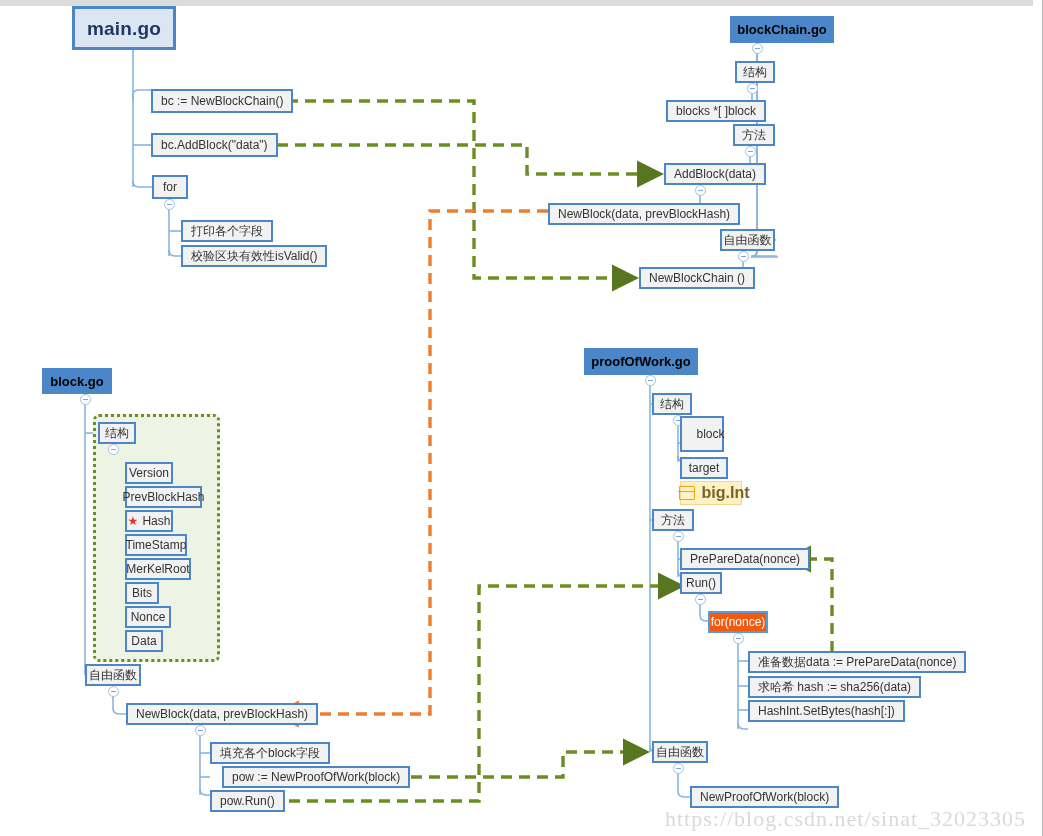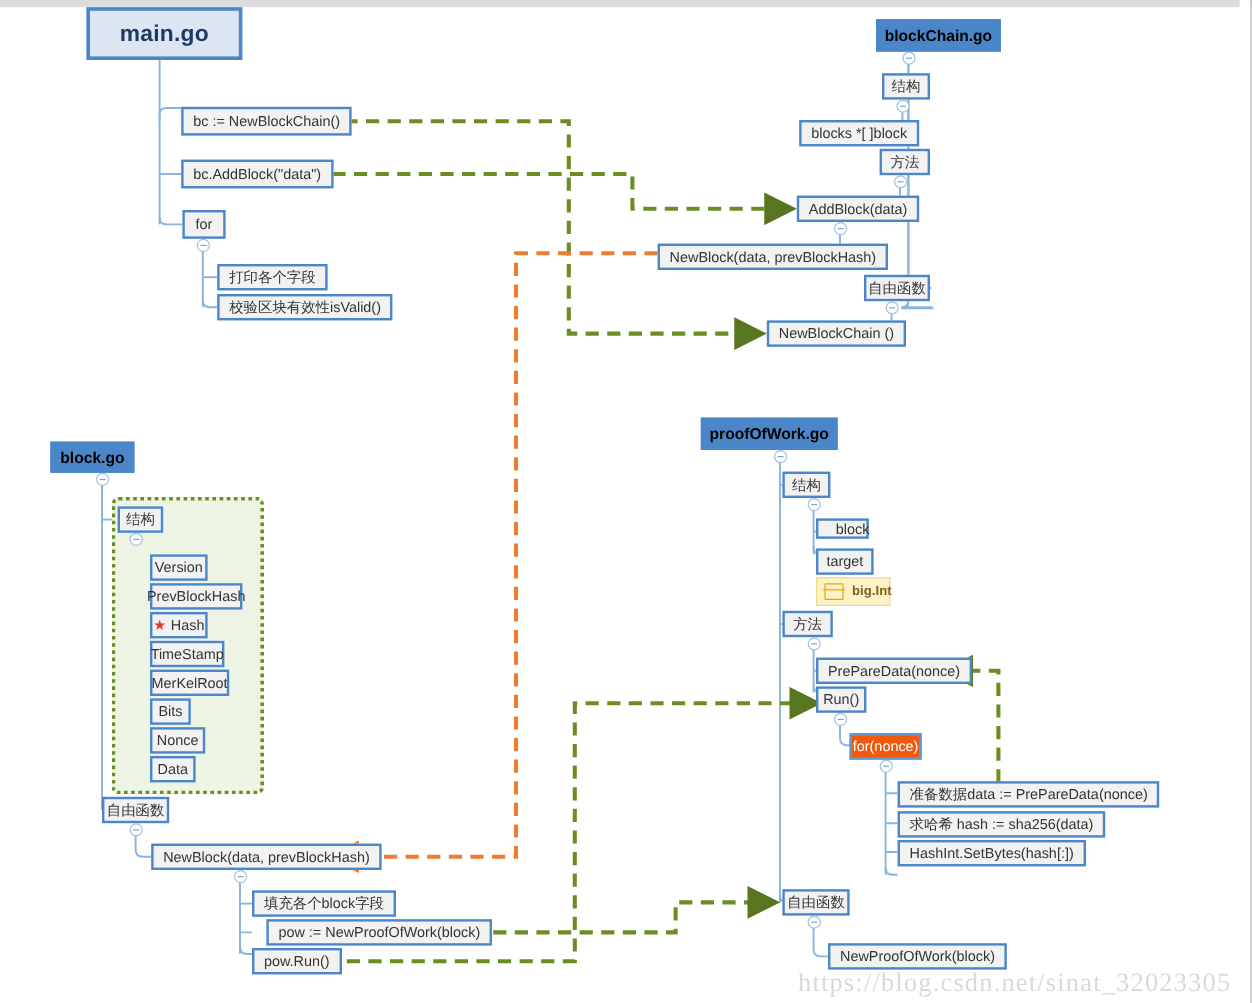--- a/index.html
+++ b/index.html
@@ -55,23 +55,23 @@
     background:#f15a0e;
     border:2px solid #5b9bd5;
     color:#ffffff;
     font-size:12px;
     font-weight:normal;
   }
   .note{
     background:#fdf2c6;
     border:1px solid #f2d98a;
     color:#7a6420;
-    font-size:11px;
+    font-size:16px;
     font-weight:bold;
-    justify-content:space-between;
+    justify-content:center;
     padding-left:6px;
     gap:7px;
   }
   .note .note-ico{
     width:14px;height:12px;
     border:1.6px solid #f0a30a;
     border-radius:1px;
     position:relative;flex:none;
   }
   .note .note-ico:before{
@@ -221,21 +221,21 @@
     </g>
 
     <g stroke="#ed7d31" stroke-width="3.4" fill="none" stroke-dasharray="11,7">
 
       <path d="M548,211 L430,211 L430,714 L277,714" marker-end="url(#arrOrange)"></path>
     </g>
   </svg>
 
   <div class="boundary" style="left:93px;top:414px;width:127px;height:248px;"></div>
 
-  <div class="node root" style="left:72px;top:6px;width:130px;height:44px;">
+  <div class="node root" style="left:72px;top:6px;width:104px;height:44px;">
     <span>main.go</span>
   </div>
 
   <div class="node box" style="left:151px;top:89px;height:24px;">
     <span>bc := NewBlockChain()</span>
   </div>
   <div class="node box" style="left:151px;top:133px;height:24px;">
     <span>bc.AddBlock("data")</span>
   </div>
   <div class="node box" style="left:152px;top:175px;height:24px;width:36px;">
@@ -346,21 +346,21 @@
   <div class="node file" style="left:584px;top:348px;width:114px;height:27px;">
     <span>proofOfWork.go</span>
   </div>
   <div class="toggle" style="left:645px;top:375px;"></div>
 
   <div class="node box cn" style="left:652px;top:393px;height:22px;width:40px;">
     <span>结构</span>
   </div>
   <div class="toggle" style="left:673px;top:415px;"></div>
 
-  <div class="node box" style="left:680px;top:432px;height:17px;width:44px;padding-left:25px;">
+  <div class="node box" style="left:680px;top:416px;height:36px;width:44px;padding-left:25px;">
     <span>block</span>
   </div>
   <div class="node box" style="left:680px;top:457px;height:22px;width:48px;">
     <span>target</span>
   </div>
 
   <div class="node note" style="left:680px;top:481px;height:24px;width:62px;">
     <span class="note-ico"></span>
     <span>big.Int</span>
   </div>

